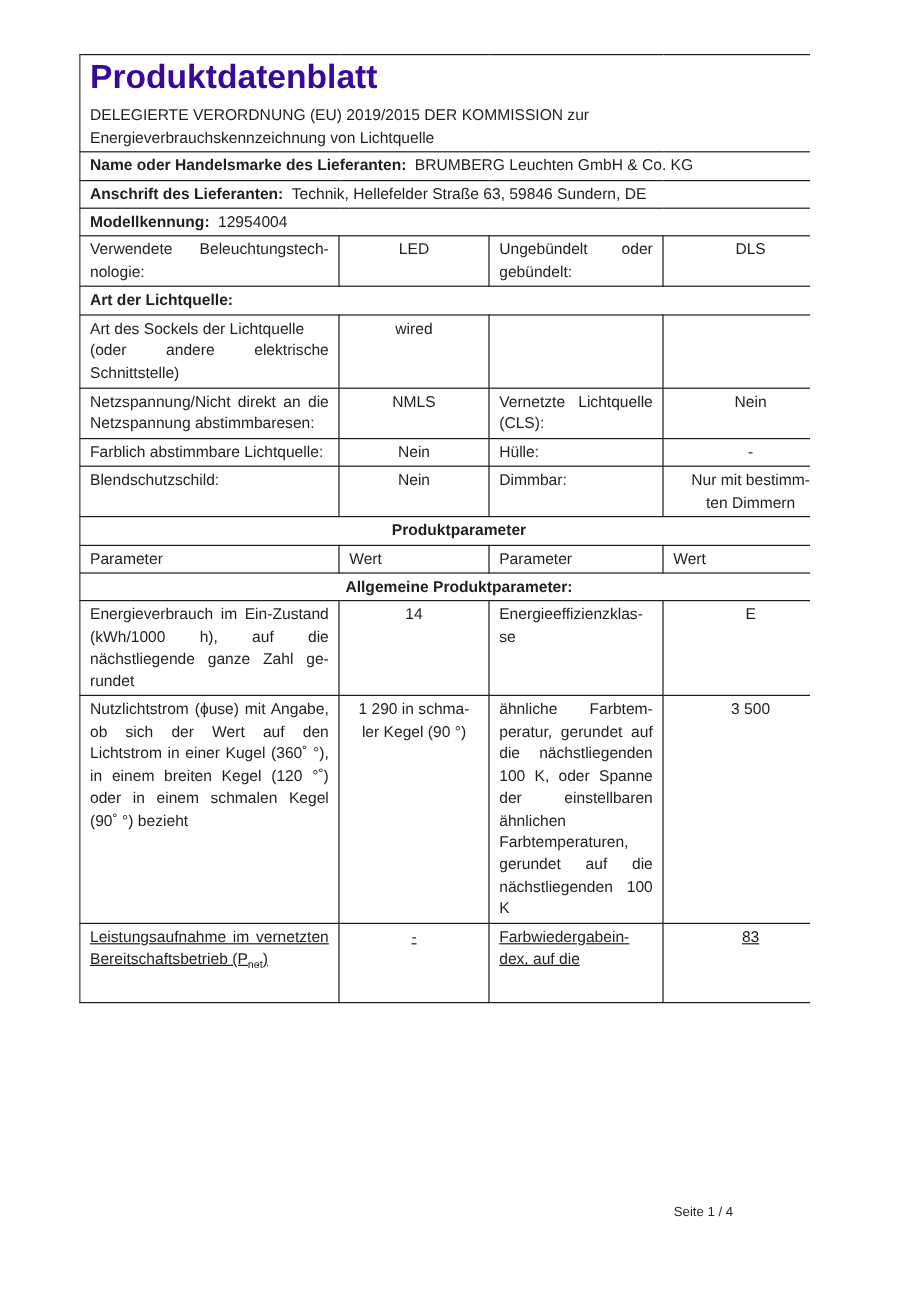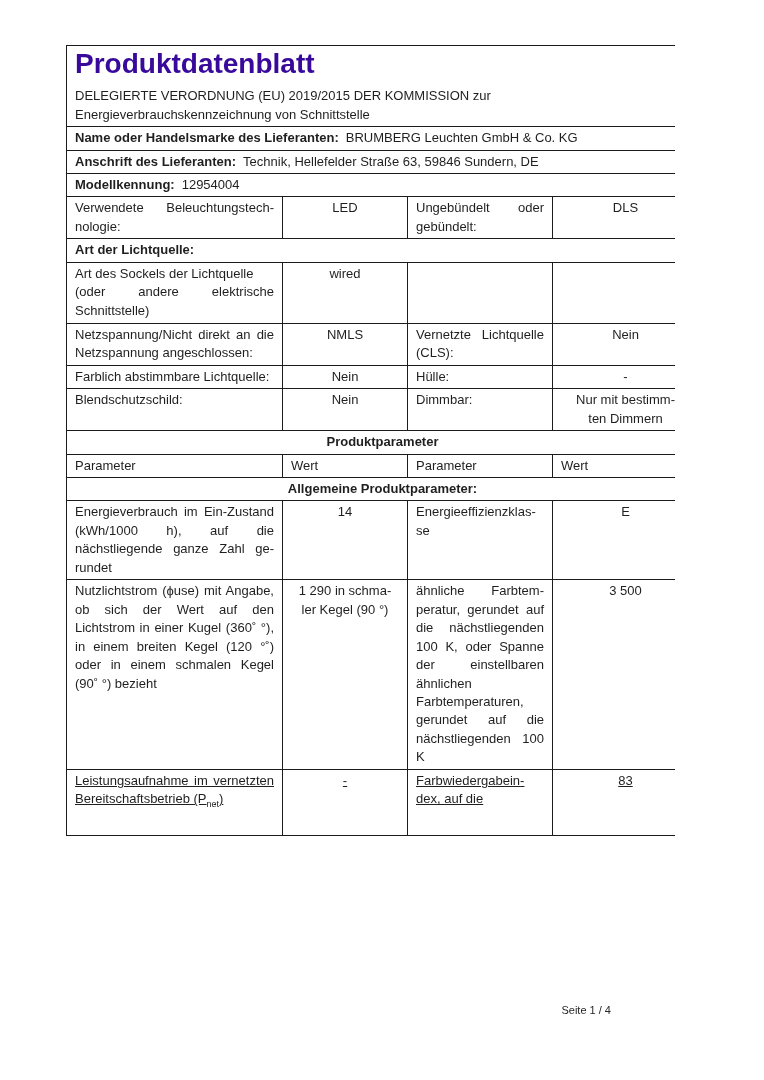--- a/index.html
+++ b/index.html
@@ -72,21 +72,21 @@
           <col style="width:125px">
           <col style="width:145px">
           <col style="width:146px">
       </colgroup>
 
       <tbody>
           <tr>
         <td colspan="4" class="title-cell">
           <div class="doc-title">Produktdatenblatt</div>
           <div class="reg">DELEGIERTE VERORDNUNG (EU) 2019/2015 DER KOMMISSION zur</div>
-          <div class="reg">Energieverbrauchskennzeichnung von Schnittstelle</div>
+          <div class="reg">Energieverbrauchskennzeichnung von Lichtquelle</div>
         </td>
       </tr>
 
       <tr>
         <td colspan="4" class="hrow">
           <span class="label">Name oder Handelsmarke des Lieferanten:</span><span class="val">BRUMBERG Leuchten GmbH &amp; Co. KG</span>
         </td>
       </tr>
       <tr>
         <td colspan="4" class="hrow">
@@ -111,21 +111,21 @@
         </td>
       </tr>
       <tr class="sockel-row">
         <td class="p">Art des Sockels der Lichtquelle
 (oder andere elektrische Schnittstelle)</td>
         <td class="v">wired</td>
         <td class="p"></td>
         <td class="v"></td>
       </tr>
       <tr>
-        <td class="p">Netzspannung/Nicht direkt an die Netzspannung angeschlos­sen:</td>
+        <td class="p">Netzspannung/Nicht direkt an die Netzspannung abstimmbare­sen:</td>
         <td class="v">NMLS</td>
         <td class="p">Vernetzte Lichtquel­le (CLS):</td>
         <td class="v">Nein</td>
       </tr>
       <tr>
         <td class="p">Farblich abstimmbare Licht­quelle:</td>
         <td class="v">Nein</td>
         <td class="p">Hülle:</td>
         <td class="v">-</td>
       </tr>

